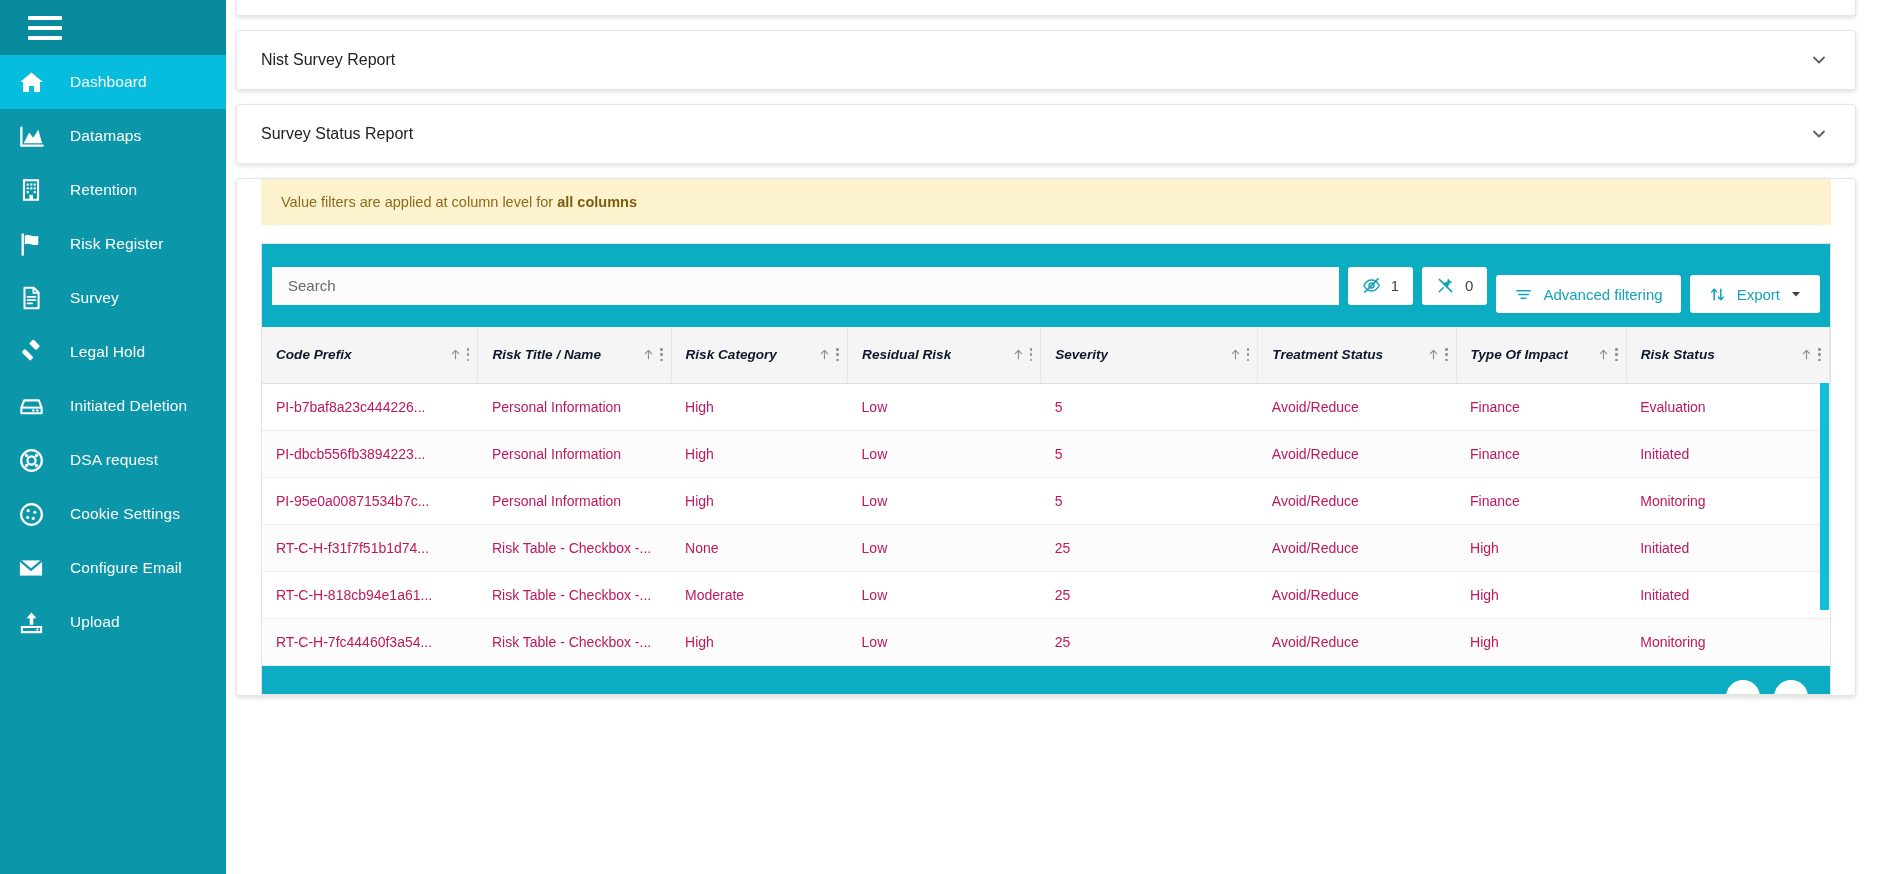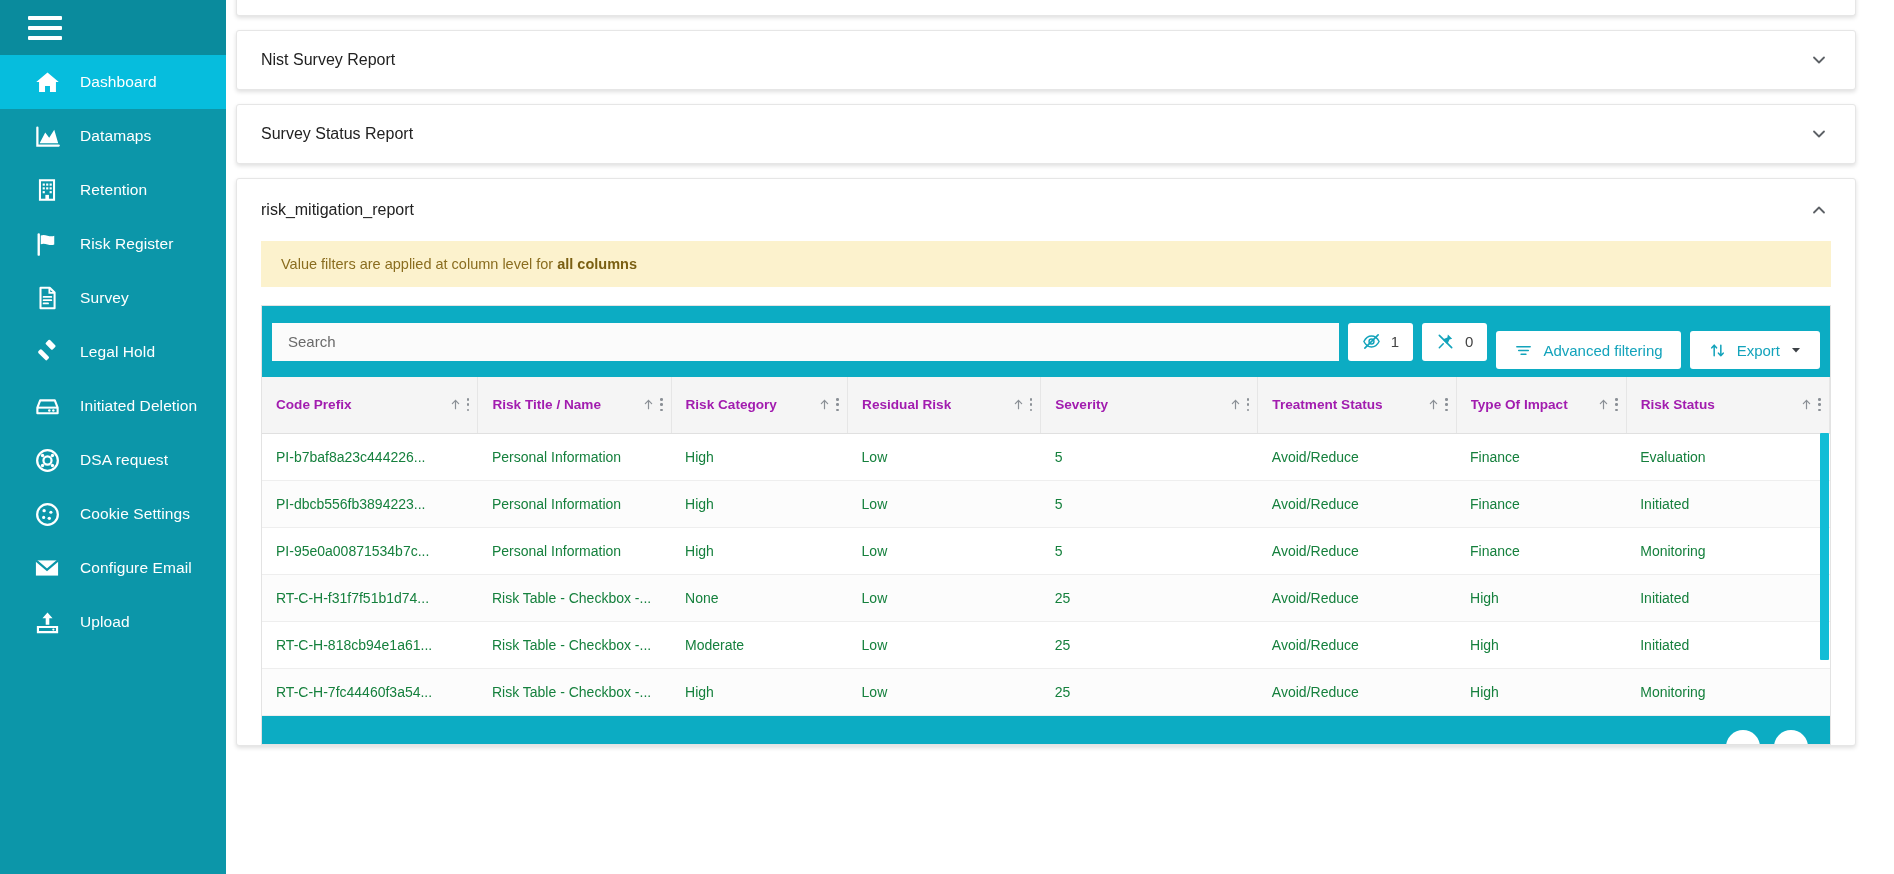--- a/index.html
+++ b/index.html
@@ -24,24 +24,24 @@
     background: #0a8b9d;
     display: flex; align-items: center;
     padding-left: 28px;
   }
   .ham { width: 34px; height: 24px; display: flex; flex-direction: column; justify-content: space-between; cursor: pointer; }
   .ham span { display: block; height: 4px; background: #fff; border-radius: 1px; }
 
   .nav-item {
     height: 54px; min-height: 54px;
     display: flex; align-items: center;
-    padding-left: 32px;
+    padding-left: 16px;
     color: #ffffff;
     cursor: pointer;
-    gap: 18px;
+    gap: 24px;
   }
   .nav-item.active { background: #06bddd; }
   .nav-ico { width: 30px; height: 30px; display: flex; align-items: center; justify-content: center; flex: 0 0 30px; }
   .nav-ico svg { display: block; }
   .nav-label { font-size: 15.5px; letter-spacing: .1px; white-space: nowrap; }
 
   
   .main {
     flex: 1; height: 874px;
     background: #ffffff;
@@ -84,21 +84,21 @@
   .notice b { color: #7a5f12; font-weight: 700; }
 
   
   .grid-card {
     border: 1px solid #e3e3e3;
     background: #fff;
     position: relative;
   }
   .toolbar {
     background: #0cacc3;
-    padding: 8px 10px;
+    padding: 14px 10px;
     display: flex; align-items: center; gap: 9px;
   }
   .search {
     flex: 1;
     height: 38px;
     background: #fbfbfb;
     border: none;
     outline: none;
     padding: 0 16px;
     font-size: 15px;
@@ -130,36 +130,37 @@
   table.grid { width: 100%; border-collapse: collapse; table-layout: fixed; }
   table.grid th {
     background: #f5f5f5;
     border-right: 1px solid #e6e6e6;
     border-bottom: 1px solid #e0e0e0;
     height: 56px;
     padding: 0 8px 0 14px;
     text-align: left;
     font-size: 13.6px;
     font-weight: 700;
-    color: #a21caf;
+    color: #0f172a;
     vertical-align: middle;
+    font-style: italic;
   }
   th .th-in { display: flex; align-items: center; justify-content: space-between; gap: 6px; }
   th .th-txt { white-space: nowrap; overflow: hidden; text-overflow: ellipsis; }
   th .th-ic { display: flex; align-items: center; gap: 5px; color: #8b9096; flex: 0 0 auto; }
   .sort-ic, .menu-ic { cursor: pointer; display: flex; }
   .menu-ic .dots { display: flex; flex-direction: column; gap: 2.5px; }
   .menu-ic .dots i { width: 2.6px; height: 2.6px; background: #8b9096; border-radius: 50%; display: block; }
 
   table.grid td {
     height: 47px;
     border-bottom: 1px solid #eeeeee;
     padding: 0 12px 0 14px;
     font-size: 14px;
-    color: #15803d;
+    color: #be185d;
     white-space: nowrap; overflow: hidden; text-overflow: ellipsis;
     background: #fff;
   }
   table.grid tr:nth-child(even) td { background: #fcfcfc; }
 
   .vscroll {
     position: absolute; right: 1px; width: 9px;
     background: transparent;
   }
   .vscroll .thumb { width: 9px; background: #12bdd6; border-radius: 1px; }
@@ -339,28 +340,20 @@
         <span class="panel-title">Survey Status Report</span>
         <span class="chev">
           <svg width="18" height="18" viewBox="0 0 18 18">
               <path d="M4 6.5 L9 11.5 L14 6.5" fill="none" stroke="currentColor" stroke-width="1.8" stroke-linecap="round" stroke-linejoin="round"></path>
             </svg>
         </span>
       </div>
     </div>
 
     <div class="panel panel-exp">
-      <div class="panel-head">
-        <span class="panel-title">risk_mitigation_report</span>
-        <span class="chev">
-          <svg width="18" height="18" viewBox="0 0 18 18">
-              <path d="M4 11.5 L9 6.5 L14 11.5" fill="none" stroke="currentColor" stroke-width="1.8" stroke-linecap="round" stroke-linejoin="round"></path>
-            </svg>
-        </span>
-      </div>
 
       <div class="panel-body">
 
         <div class="notice">
           <span>Value filters are applied at column level for </span><b>all columns</b>
         </div>
 
         <div class="grid-card">
 
           <div class="toolbar">

